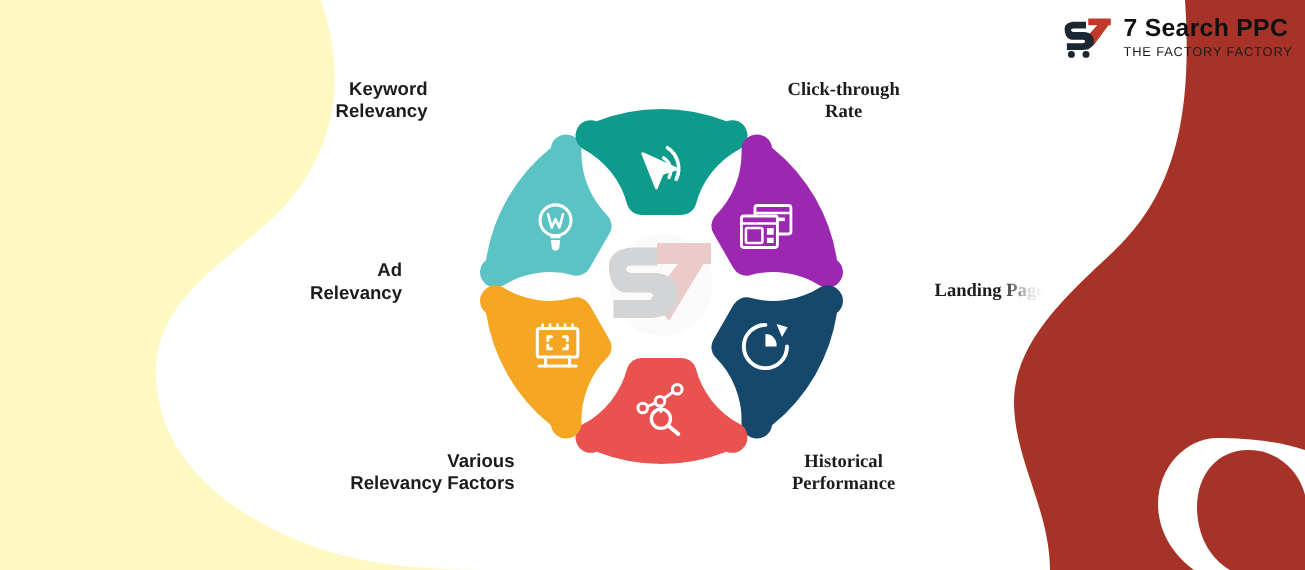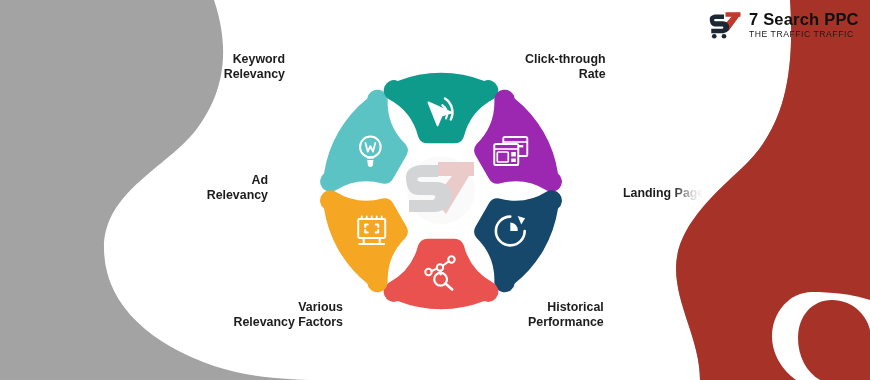--- a/index.html
+++ b/index.html
@@ -1,21 +1,21 @@
 <!DOCTYPE html>
 <html><head>
 <meta charset="utf-8">
 <style>
   html,body{margin:0;padding:0;}
   body{
     width:870px;height:380px;overflow:hidden;
     font-family:"Liberation Sans","DejaVu Sans",sans-serif;
     background:#ffffff;
   }
-  #stage{position:relative;width:870px;height:380px;overflow:hidden;background:#a3a3a3;}
+  #stage{position:relative;width:870px;height:380px;overflow:hidden;background:#fef9c3;}
 
   
   #blob{position:absolute;inset:0;}
 
   
   #logo{position:absolute;left:706px;top:10px;display:flex;align-items:center;gap:7px;}
   #logo .cartwrap{width:36px;height:30px;position:relative;flex:none;}
   #logo .txt{display:flex;flex-direction:column;line-height:1;}
   #logo .brand{font-size:16.5px;font-weight:bold;color:#111;letter-spacing:.2px;white-space:nowrap;}
   #logo .tag{font-size:8.6px;color:#1a1a1a;letter-spacing:.55px;white-space:nowrap;margin-top:3px;}
@@ -23,21 +23,21 @@
   
   #donut{position:absolute;left:310px;top:60px;width:262px;height:262px;}
   #donut svg{display:block;}
 
   
   #watermark{position:absolute;left:398px;top:152px;width:86px;height:76px;opacity:.30;}
 
   
   .lab{position:absolute;font-size:12.4px;line-height:1.22;color:#1c1c1c;font-weight:bold;white-space:nowrap;}
   .lab.r{text-align:right;margin-left:40px;}
-  .lab.l{text-align:right;}
+  .lab.l{text-align:center;font-family:Liberation Serif, serif;}
   #lab-keyword{right:585px;top:52px;}
   #lab-ctr{left:525px;top:52px;}
   #lab-landing{left:583px;top:186px;padding-left:40px;}
   #lab-landing span{
     background:linear-gradient(90deg,#1c1c1c 0%,#1c1c1c 62%,rgba(28,28,28,.18) 86%,rgba(28,28,28,0) 100%);
     -webkit-background-clip:text;background-clip:text;color:transparent;
   }
   #lab-hist{left:528px;top:300px;}
   #lab-various{right:527px;top:300px;}
   #lab-ad{right:602px;top:173px;}
@@ -77,21 +77,21 @@
         <path d="M26 3 L46 3 L46 9 L36 9 L44 9 L30 28 L24 20 L34 9 L26 9 Z" fill="#c0392b"></path>
         <path d="M5 12 C5 8 9 6 14 6 L24 6 L24 12 L13 12 C10 12 10 15 13 15
                  L22 15 C28 15 31 19 31 23 C31 28 27 31 21 31 L7 31 L7 25 L21 25
                  C24 25 24 22 21 22 L12 22 C7 22 5 17 5 12 Z" fill="#1b2733"></path>
         <circle cx="11" cy="35" r="3.1" fill="#1b2733"></circle>
         <circle cx="24" cy="35" r="3.1" fill="#1b2733"></circle>
       </svg>
     </div>
     <div class="txt">
       <div class="brand">7 Search PPC</div>
-      <div class="tag">THE TRAFFIC TRAFFIC</div>
+      <div class="tag">THE FACTORY FACTORY</div>
     </div>
   </div>
 
   <div id="donut">
     <svg viewBox="0 0 262 262" width="262" height="262">
       <defs>
 
         <path id="seg" d="
           M -56.5,-104.5
           a 10,10 0 0 1 13.2,-5.6

